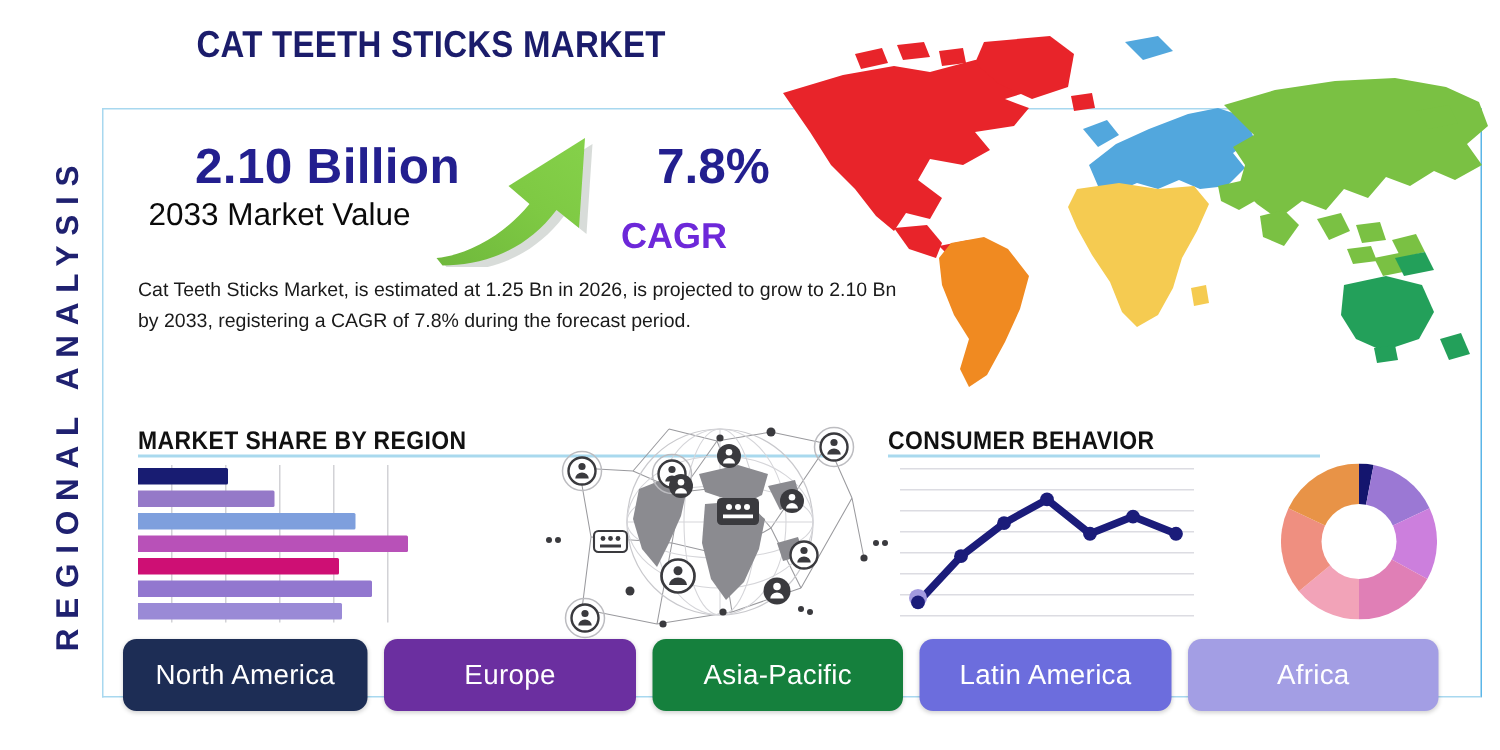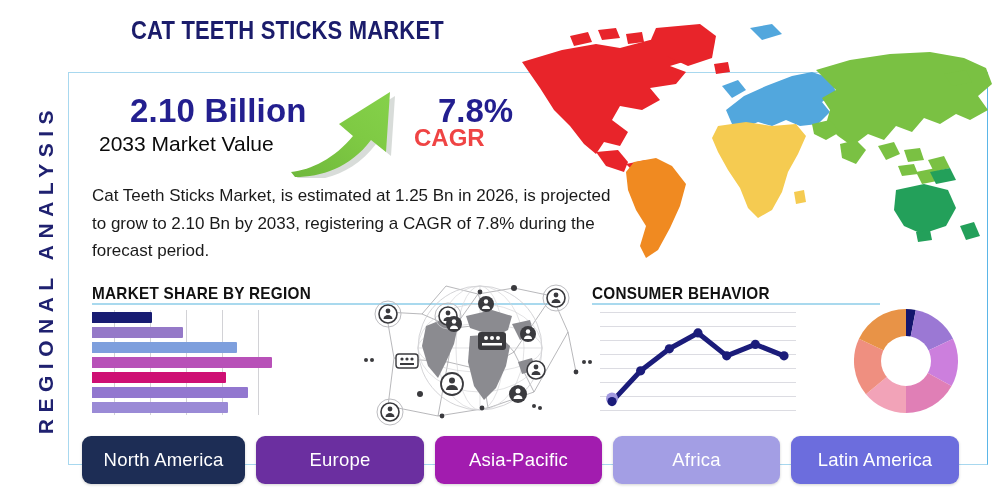--- a/index.html
+++ b/index.html
@@ -53,30 +53,30 @@
     font-weight:400;font-size:21px;color:#0a0a0a;
     white-space:nowrap;
   }
   .kpi-big2{
     position:absolute;left:318px;top:0px;
     font-weight:700;font-size:33px;color:#231f8f;
     white-space:nowrap;
     margin-left:28px;
   }
   .kpi-sub2{
-    position:absolute;left:322px;top:32px;
-    font-weight:700;font-size:24px;color:#ef4444;
+    position:absolute;left:322px;top:52px;
+    font-weight:700;font-size:24px;color:#6d28d9;
     white-space:nowrap;
   }
   .arrow{position:absolute;left:195px;top:-6px;width:120px;height:92px;}
 
   
   .body-text{
     position:absolute;left:92px;top:182px;width:520px;
-    font-size:17px;line-height:1.62;color:#1a1a1a;
+    font-size:13px;line-height:1.62;color:#1a1a1a;
   }
 
   
   .worldmap{position:absolute;left:500px;top:14px;width:500px;height:252px;}
 
   
   .sec-head{
     position:absolute;
     font-weight:700;font-size:17px;color:#111111;
     letter-spacing:.3px;white-space:nowrap;
@@ -95,21 +95,21 @@
 
   
   .linechart{position:absolute;left:600px;top:306px;width:196px;height:112px;background:#ffffff;}
   .lc-grid{position:absolute;inset:0;}
   .lc-grid i{position:absolute;left:0;right:0;height:1px;background:#dcdce2;}
 
   
   .donut-wrap{position:absolute;left:854px;top:309px;width:104px;height:104px;}
 
   
-  .regions{position:absolute;left:82px;top:436px;display:flex;gap:11px;}
+  .regions{position:absolute;left:82px;top:426px;display:flex;gap:11px;}
   .region-btn{
     height:48px;border-radius:9px;
     display:flex;align-items:center;justify-content:center;
     color:#ffffff;font-size:18.5px;font-weight:400;
     letter-spacing:.2px;white-space:nowrap;
     box-shadow:0 1px 3px rgba(0,0,0,.18);
   }
 </style>
 </head>
 <body>
@@ -352,24 +352,24 @@
     </svg>
   </div>
 
   <div class="regions">
     <div class="region-btn" style="background: rgb(29, 45, 85); width: 163px;">
         <span>North America</span>
       </div>
     <div class="region-btn" style="background: rgb(107, 47, 160); width: 168px;">
         <span>Europe</span>
       </div>
-    <div class="region-btn" style="background: #a21caf; width: 167px;">
+    <div class="region-btn" style="background: #15803d; width: 167px;">
         <span>Asia-Pacific</span>
+      </div>
+    <div class="region-btn" style="background: rgb(108, 109, 221); width: 168px;">
+        <span>Latin America</span>
       </div>
     <div class="region-btn" style="background: rgb(163, 158, 228); width: 167px;">
         <span>Africa</span>
       </div>
-    <div class="region-btn" style="background: rgb(108, 109, 221); width: 168px;">
-        <span>Latin America</span>
-      </div>
   </div>
 
 </div>
 
 </body></html>

